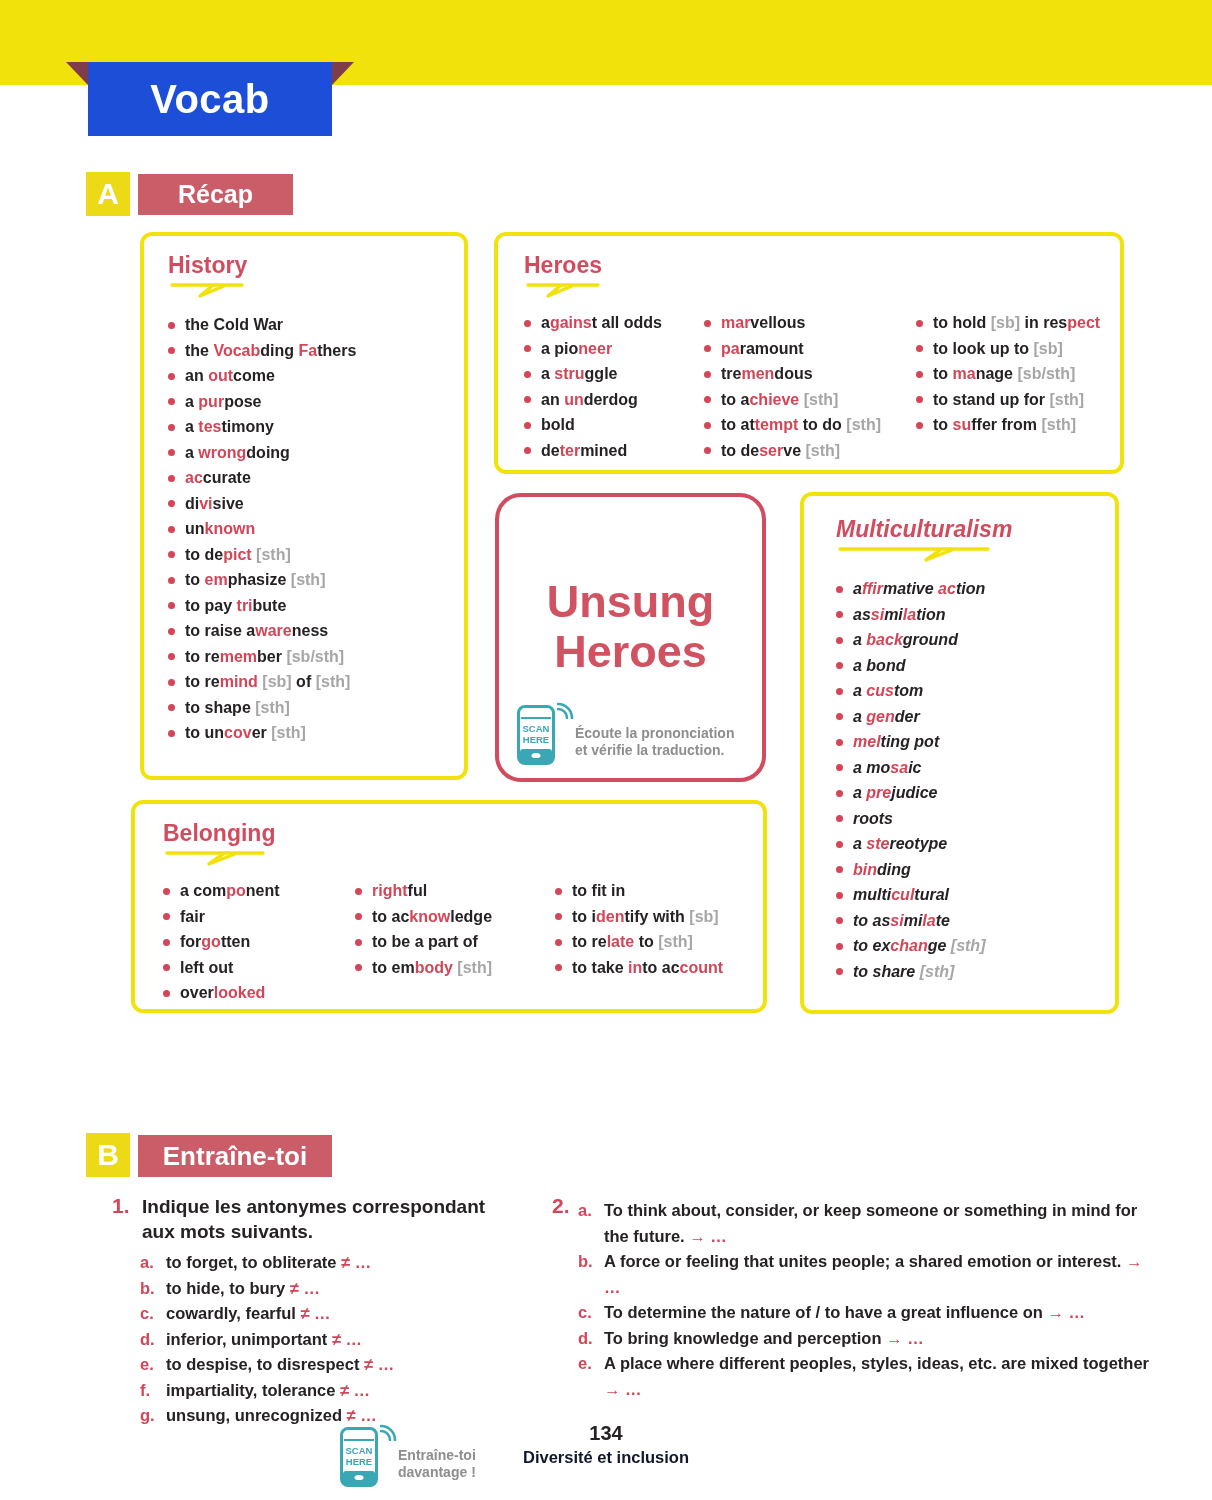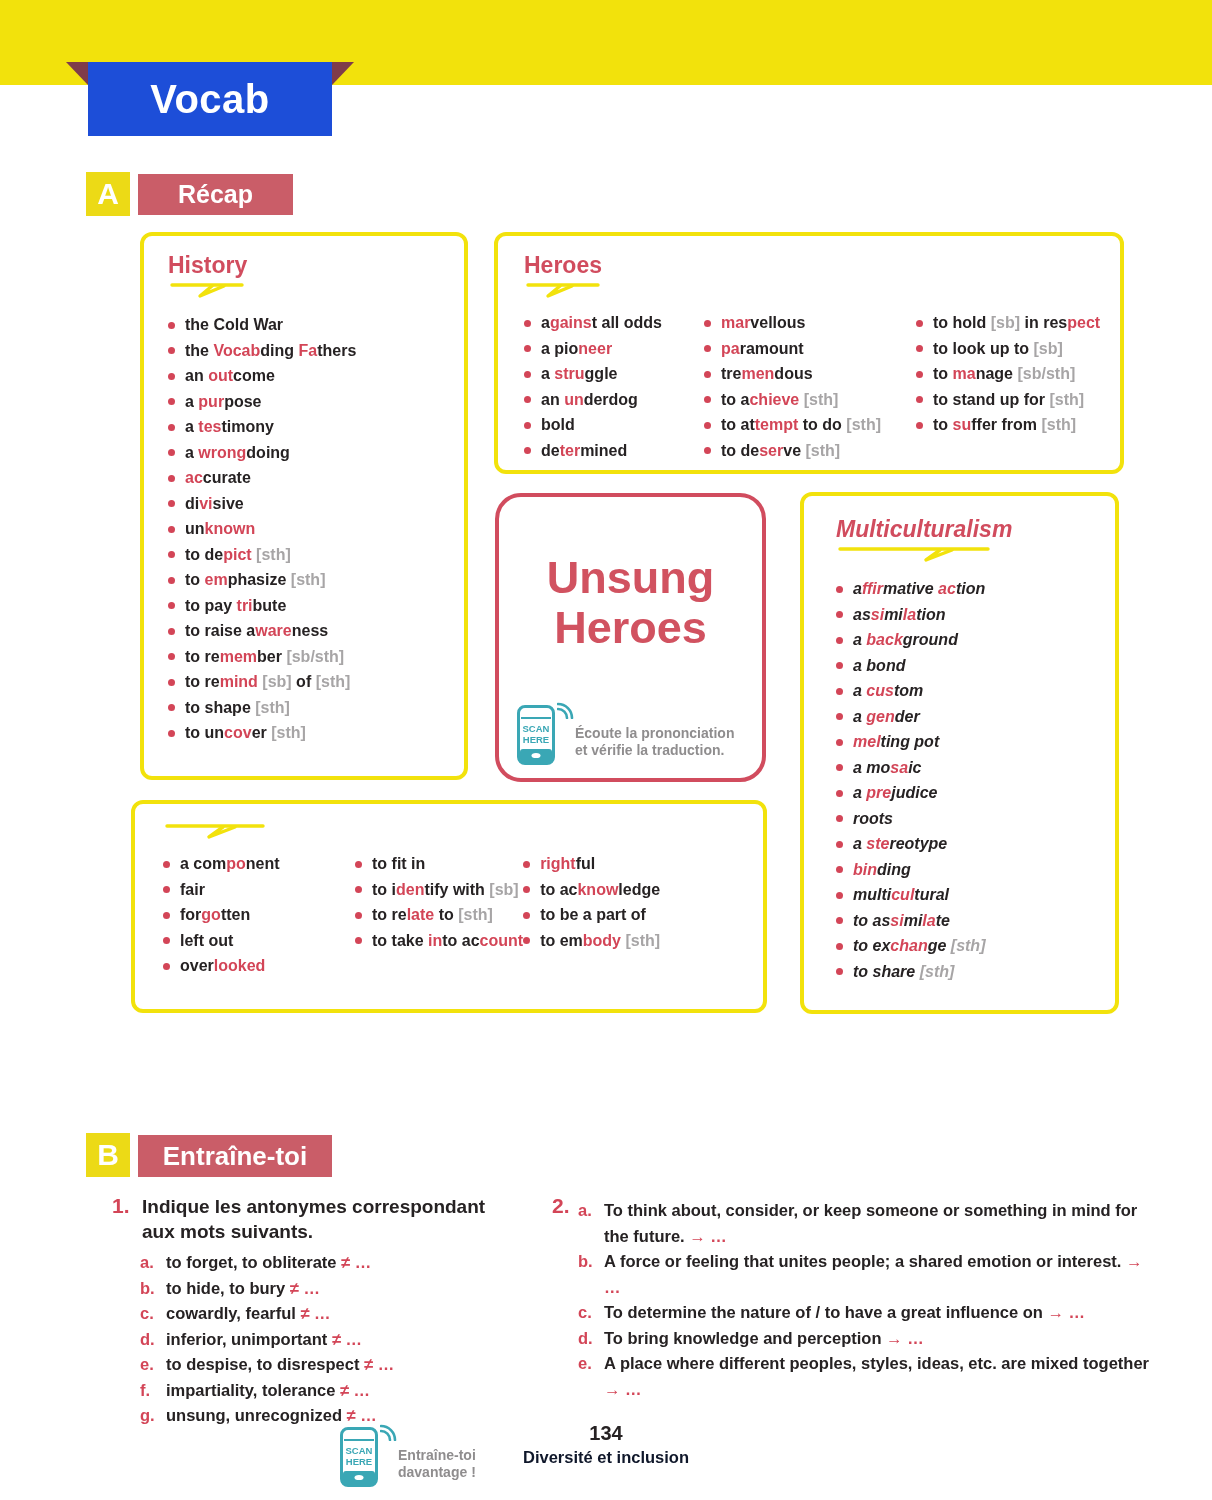--- a/index.html
+++ b/index.html
@@ -42,21 +42,21 @@
   .c-k{color:#262223;} .c-r{color:#d34557;} .c-g{color:#a7a5a6;}
 
   .cols{display:flex;margin-top:11px;}
   #box-heroes .col1{width:180px;} #box-heroes .col2{width:212px;}
   #box-belonging .col1{width:192px;} #box-belonging .col2{width:200px;}
   .cols ul.vlist{margin-top:0;}
 
   
   .unsung{position:absolute;left:495px;top:493px;width:271px;height:289px;box-sizing:border-box;
           border:4px solid #d14c5e;border-radius:26px;background:#fff;}
-  .utitle{margin-top:56px;text-align:center;font-size:45px;line-height:1.1;font-weight:700;color:#d15260;}
+  .utitle{margin-top:80px;text-align:center;font-size:45px;line-height:1.1;font-weight:700;color:#d15260;}
   .scan-note{position:absolute;left:18px;bottom:13px;display:flex;align-items:flex-end;}
   .phone-wrap{position:relative;width:56px;height:66px;flex:0 0 auto;}
   .phone-wrap .phone{position:absolute;left:0;bottom:0;}
   .phone-wrap .waves{position:absolute;left:40px;top:0;}
   .scan-cap{margin-left:2px;color:#8f8d8e;font-weight:700;font-size:14px;line-height:1.22;padding-bottom:6px;}
 
   
   .scan-note-b{position:absolute;left:340px;top:1122px;display:flex;align-items:flex-end;}
 
   
@@ -200,43 +200,44 @@
         <li><span class="dot"></span><span><span class="c-k">a </span><span class="c-r">ste</span><span class="c-k">reotype</span></span></li>
         <li><span class="dot"></span><span><span class="c-r">bin</span><span class="c-k">ding</span></span></li>
         <li><span class="dot"></span><span><span class="c-k">multi</span><span class="c-r">cul</span><span class="c-k">tural</span></span></li>
         <li><span class="dot"></span><span><span class="c-k">to as</span><span class="c-r">si</span><span class="c-k">mi</span><span class="c-r">la</span><span class="c-k">te</span></span></li>
         <li><span class="dot"></span><span><span class="c-k">to ex</span><span class="c-r">chan</span><span class="c-k">ge</span><span class="c-g"> [sth]</span></span></li>
         <li><span class="dot"></span><span><span class="c-k">to share</span><span class="c-g"> [sth]</span></span></li>
       </ul>
   </section>
 
   <section class="vbox" id="box-belonging">
+    <h3 class="btitle">Belonging</h3>
     <svg class="swoosh" width="100" height="17" viewBox="0 0 100 17">
       <path d="M2 3 H98" fill="none" stroke="#f2e20c" stroke-width="3.4" stroke-linecap="round"></path>
       <path d="M58 4 L44 14 L70 4" fill="none" stroke="#f2e20c" stroke-width="3.4" stroke-linecap="round" stroke-linejoin="round"></path>
     </svg>
     <div class="cols">
       <ul class="vlist col1">
           <li><span class="dot"></span><span><span class="c-k">a com</span><span class="c-r">po</span><span class="c-k">nent</span></span></li>
           <li><span class="dot"></span><span><span class="c-k">fair</span></span></li>
           <li><span class="dot"></span><span><span class="c-k">for</span><span class="c-r">go</span><span class="c-k">tten</span></span></li>
           <li><span class="dot"></span><span><span class="c-k">left out</span></span></li>
           <li><span class="dot"></span><span><span class="c-k">over</span><span class="c-r">looked</span></span></li>
         </ul>
+      <ul class="vlist col2">
+          <li><span class="dot"></span><span><span class="c-r">right</span><span class="c-k">ful</span></span></li>
+          <li><span class="dot"></span><span><span class="c-k">to ac</span><span class="c-r">know</span><span class="c-k">ledge</span></span></li>
+          <li><span class="dot"></span><span><span class="c-k">to be a part of</span></span></li>
+          <li><span class="dot"></span><span><span class="c-k">to em</span><span class="c-r">body</span><span class="c-g"> [sth]</span></span></li>
+        </ul>
       <ul class="vlist col3">
           <li><span class="dot"></span><span><span class="c-k">to fit in</span></span></li>
           <li><span class="dot"></span><span><span class="c-k">to i</span><span class="c-r">den</span><span class="c-k">tify with</span><span class="c-g"> [sb]</span></span></li>
           <li><span class="dot"></span><span><span class="c-k">to re</span><span class="c-r">late</span><span class="c-k"> to</span><span class="c-g"> [sth]</span></span></li>
           <li><span class="dot"></span><span><span class="c-k">to take </span><span class="c-r">in</span><span class="c-k">to ac</span><span class="c-r">count</span></span></li>
-        </ul>
-      <ul class="vlist col2">
-          <li><span class="dot"></span><span><span class="c-r">right</span><span class="c-k">ful</span></span></li>
-          <li><span class="dot"></span><span><span class="c-k">to ac</span><span class="c-r">know</span><span class="c-k">ledge</span></span></li>
-          <li><span class="dot"></span><span><span class="c-k">to be a part of</span></span></li>
-          <li><span class="dot"></span><span><span class="c-k">to em</span><span class="c-r">body</span><span class="c-g"> [sth]</span></span></li>
         </ul>
     </div>
   </section>
 
   <div class="badge badge-b">B</div>
   <div class="slabel slabel-b">Entraîne-toi</div>
   <div class="scan-note scan-note-b">
     <div class="phone-wrap">
       <svg class="phone" width="38" height="60" viewBox="0 0 38 60">
         <rect x="1.5" y="1.5" width="35" height="57" rx="6.5" fill="#fff" stroke="#3aa7b5" stroke-width="3"></rect>

